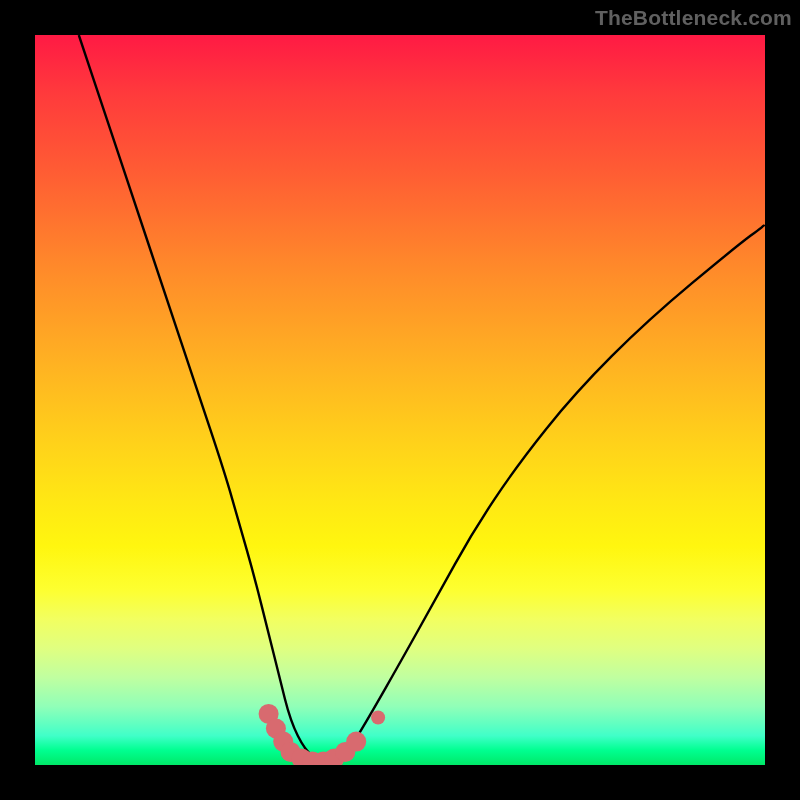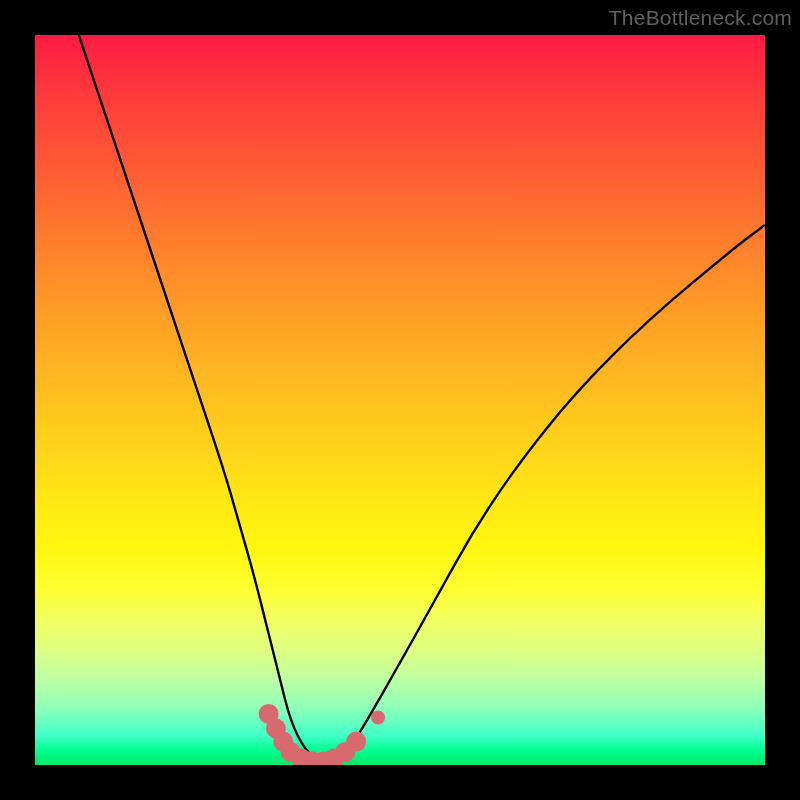--- a/index.html
+++ b/index.html
@@ -49,21 +49,21 @@
     left: 0;
     width: 730px;
     height: 730px;
   }
   .watermark {
     position: absolute;
     top: 6px;
     right: 8px;
     color: #606060;
     font-size: 21px;
-    font-weight: 400;
+    font-weight: 700;
     letter-spacing: 0.2px;
   }
 </style>
 </head>
 <body>
 
 <div class="frame">
   <div class="plot">
     <svg class="curve" viewBox="0 0 730 730" preserveAspectRatio="none">
       <path id="curve-path" d="M 43.8 0.0 Q 43.8 0.0 58.4 43.8 Q 73.0 87.6 87.6 131.4 Q 102.2 175.2 116.8 219.0 Q 131.4 262.8 146.0 306.6 Q 160.6 350.4 175.2 394.2 Q 189.8 438.0 197.1 463.6 Q 204.4 489.1 211.7 514.7 Q 219.0 540.2 226.3 569.4 Q 233.6 598.6 239.1 620.5 Q 244.6 642.4 250.0 664.3 Q 255.5 686.2 262.8 700.8 Q 270.1 715.4 277.4 720.9 Q 284.7 726.4 292.0 726.4 Q 299.3 726.4 306.6 720.9 Q 313.9 715.4 324.9 697.1 Q 335.8 678.9 350.4 653.3 Q 365.0 627.8 383.3 595.0 Q 401.5 562.1 419.8 529.3 Q 438.0 496.4 459.9 463.6 Q 481.8 430.7 511.0 394.2 Q 540.2 357.7 576.7 321.2 Q 613.2 284.7 657.0 248.2 Q 700.8 211.7 715.4 200.8 T 730.0 189.8" fill="none" stroke="#000000" stroke-width="2.4"></path>

